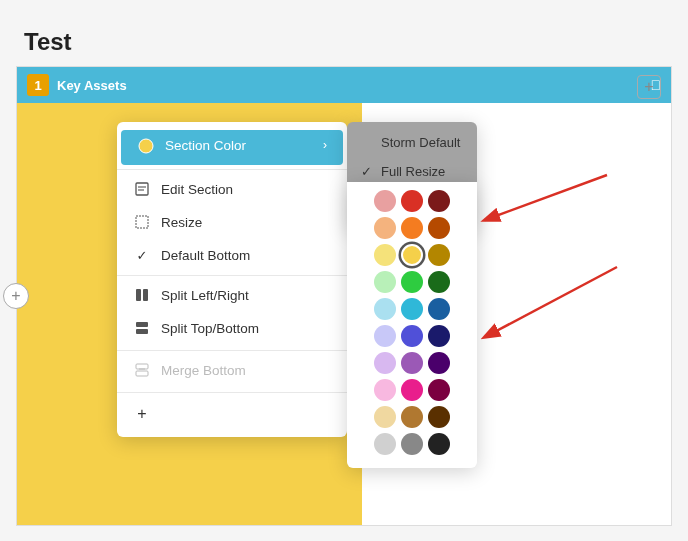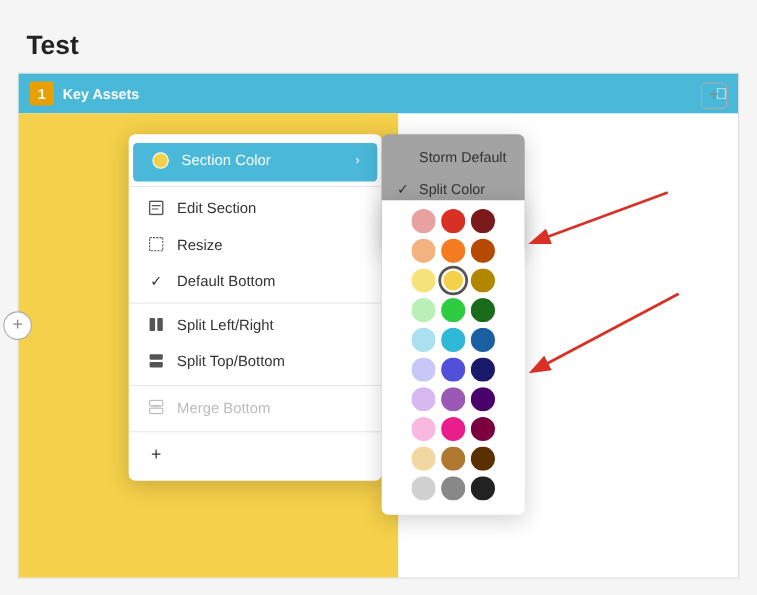--- a/index.html
+++ b/index.html
@@ -345,21 +345,21 @@
 
   </div>
 
   <div class="color-submenu">
     <div class="color-option">
       <span class="check">&nbsp;</span>
       <span>Storm Default</span>
     </div>
     <div class="color-option">
       <span class="check">✓</span>
-      <span>Split Color</span>
+      <span>Full Resize</span>
     </div>
     <div class="color-option">
       <span class="check">&nbsp;</span>
       <span>White</span>
     </div>
     <div class="color-divider"></div>
   </div>
 
   <div class="color-palette">
 

